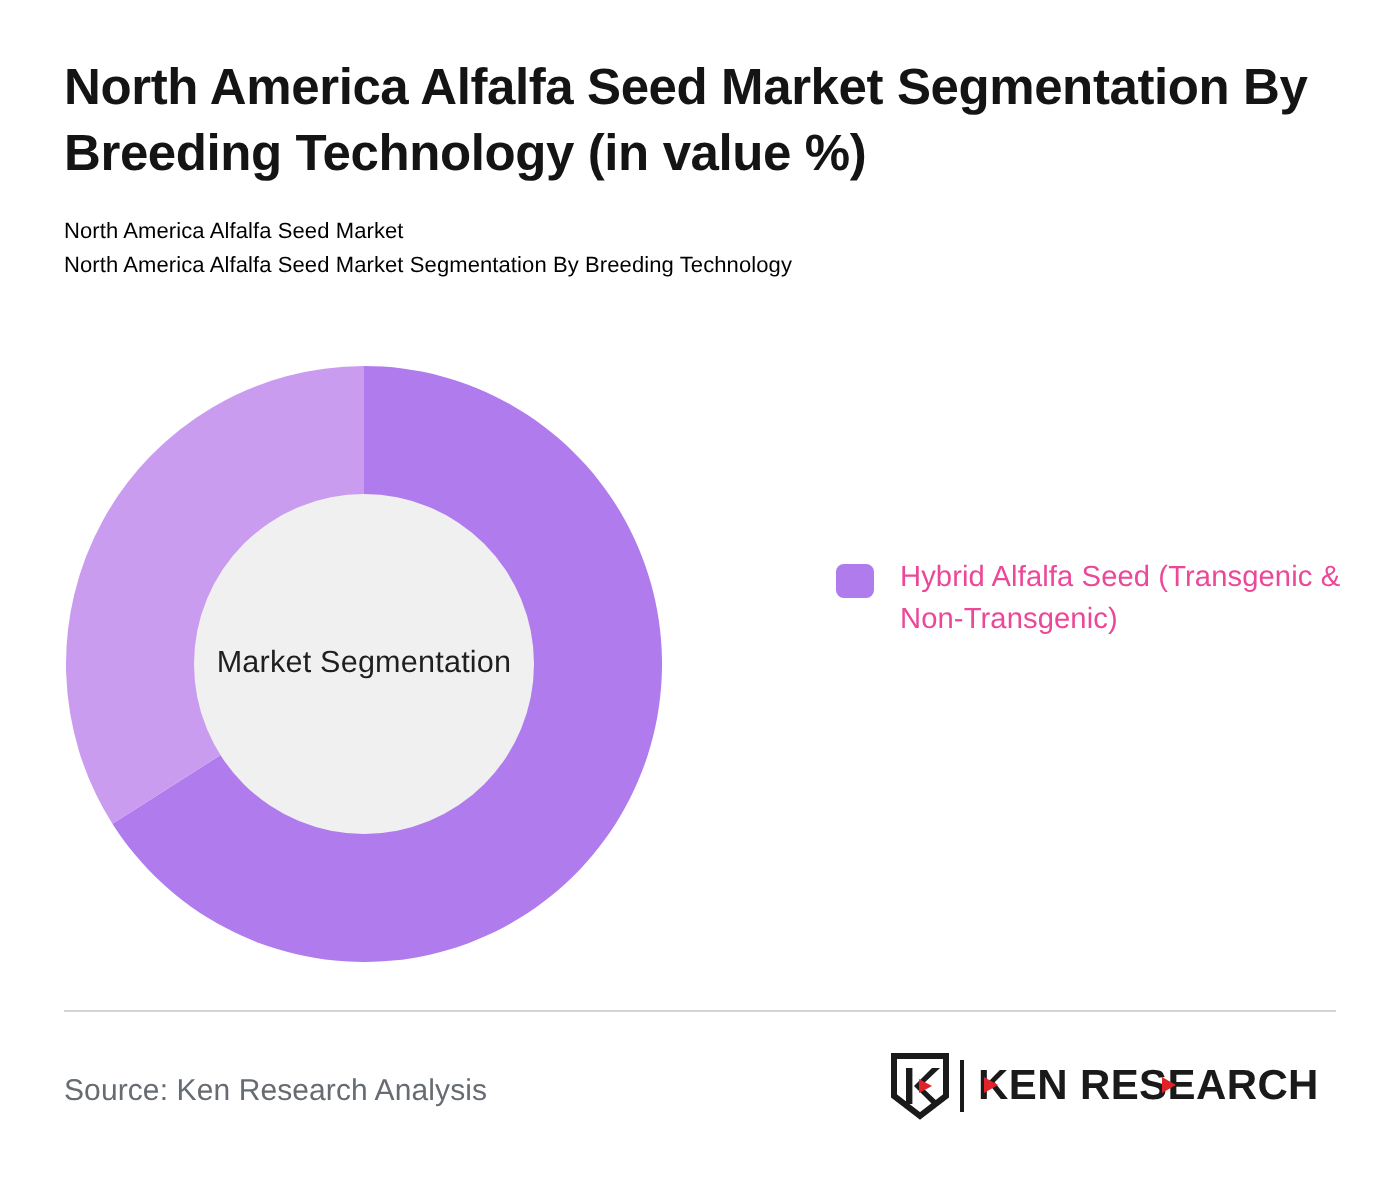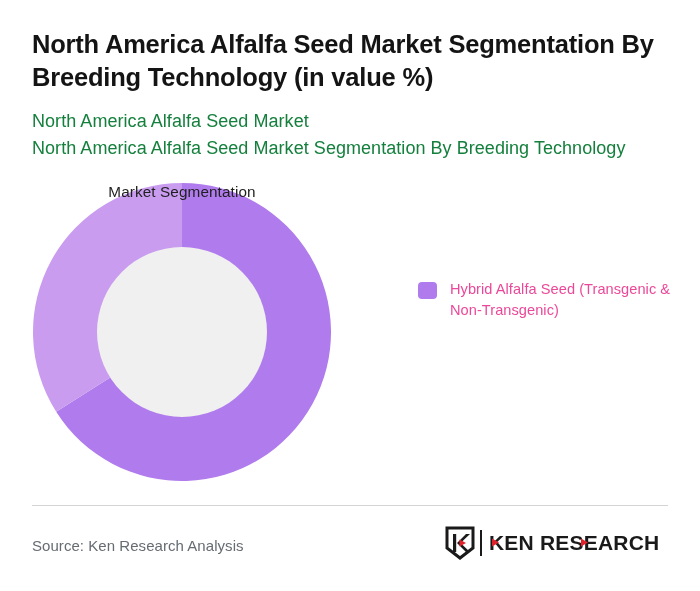--- a/index.html
+++ b/index.html
@@ -33,22 +33,22 @@
     font-weight: bold;
     color: #141414;
     line-height: 1.30;
     letter-spacing: -0.2px;
     margin: 0;
   }
   #subtitle-block {
     margin-top: 14px;
   }
   .subtitle-line {
-    font-size: 18px;
-    color: #15803d;
+    font-size: 11px;
+    color: #000000;
     line-height: 1.50;
     letter-spacing: 0.05px;
   }
 
   
   #donut-wrap {
     position: absolute;
     left: 33px;
     top: 183px;
     width: 298px;
@@ -59,21 +59,21 @@
     width: 298px;
     height: 298px;
   }
   #donut-center-label {
     position: absolute;
     left: 0;
     top: 0;
     width: 298px;
     height: 298px;
     display: flex;
-    align-items: flex-start;
+    align-items: center;
     justify-content: center;
     pointer-events: none;
   }
   #donut-center-label span {
     font-size: 15.3px;
     color: #1f1f1f;
     letter-spacing: 0.1px;
   }
 
   

